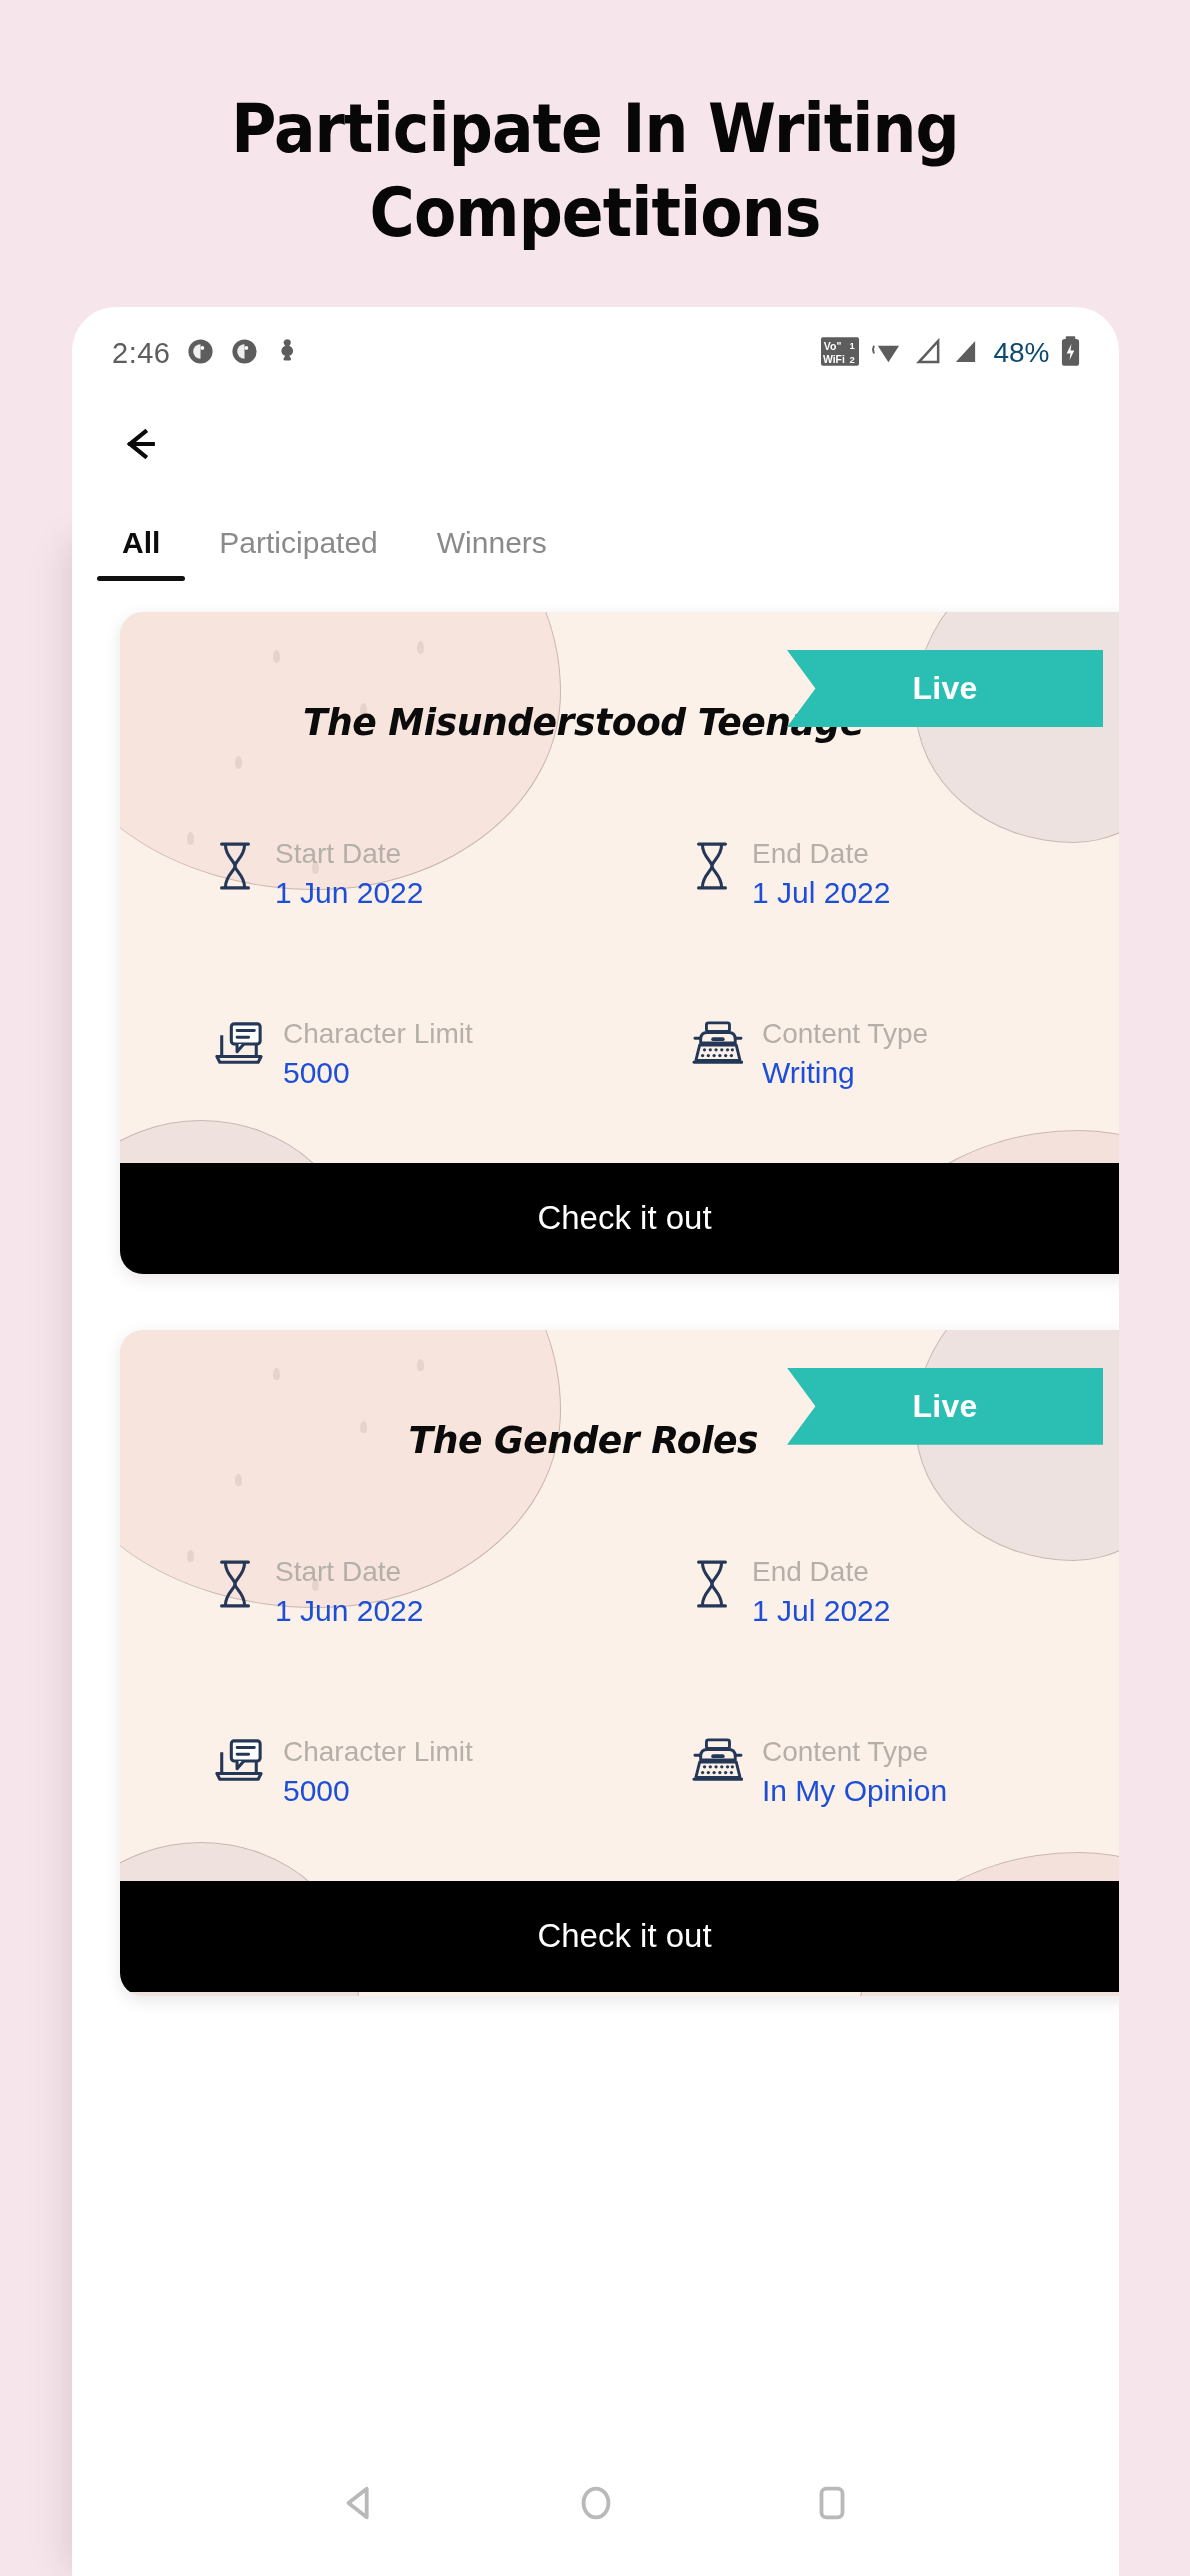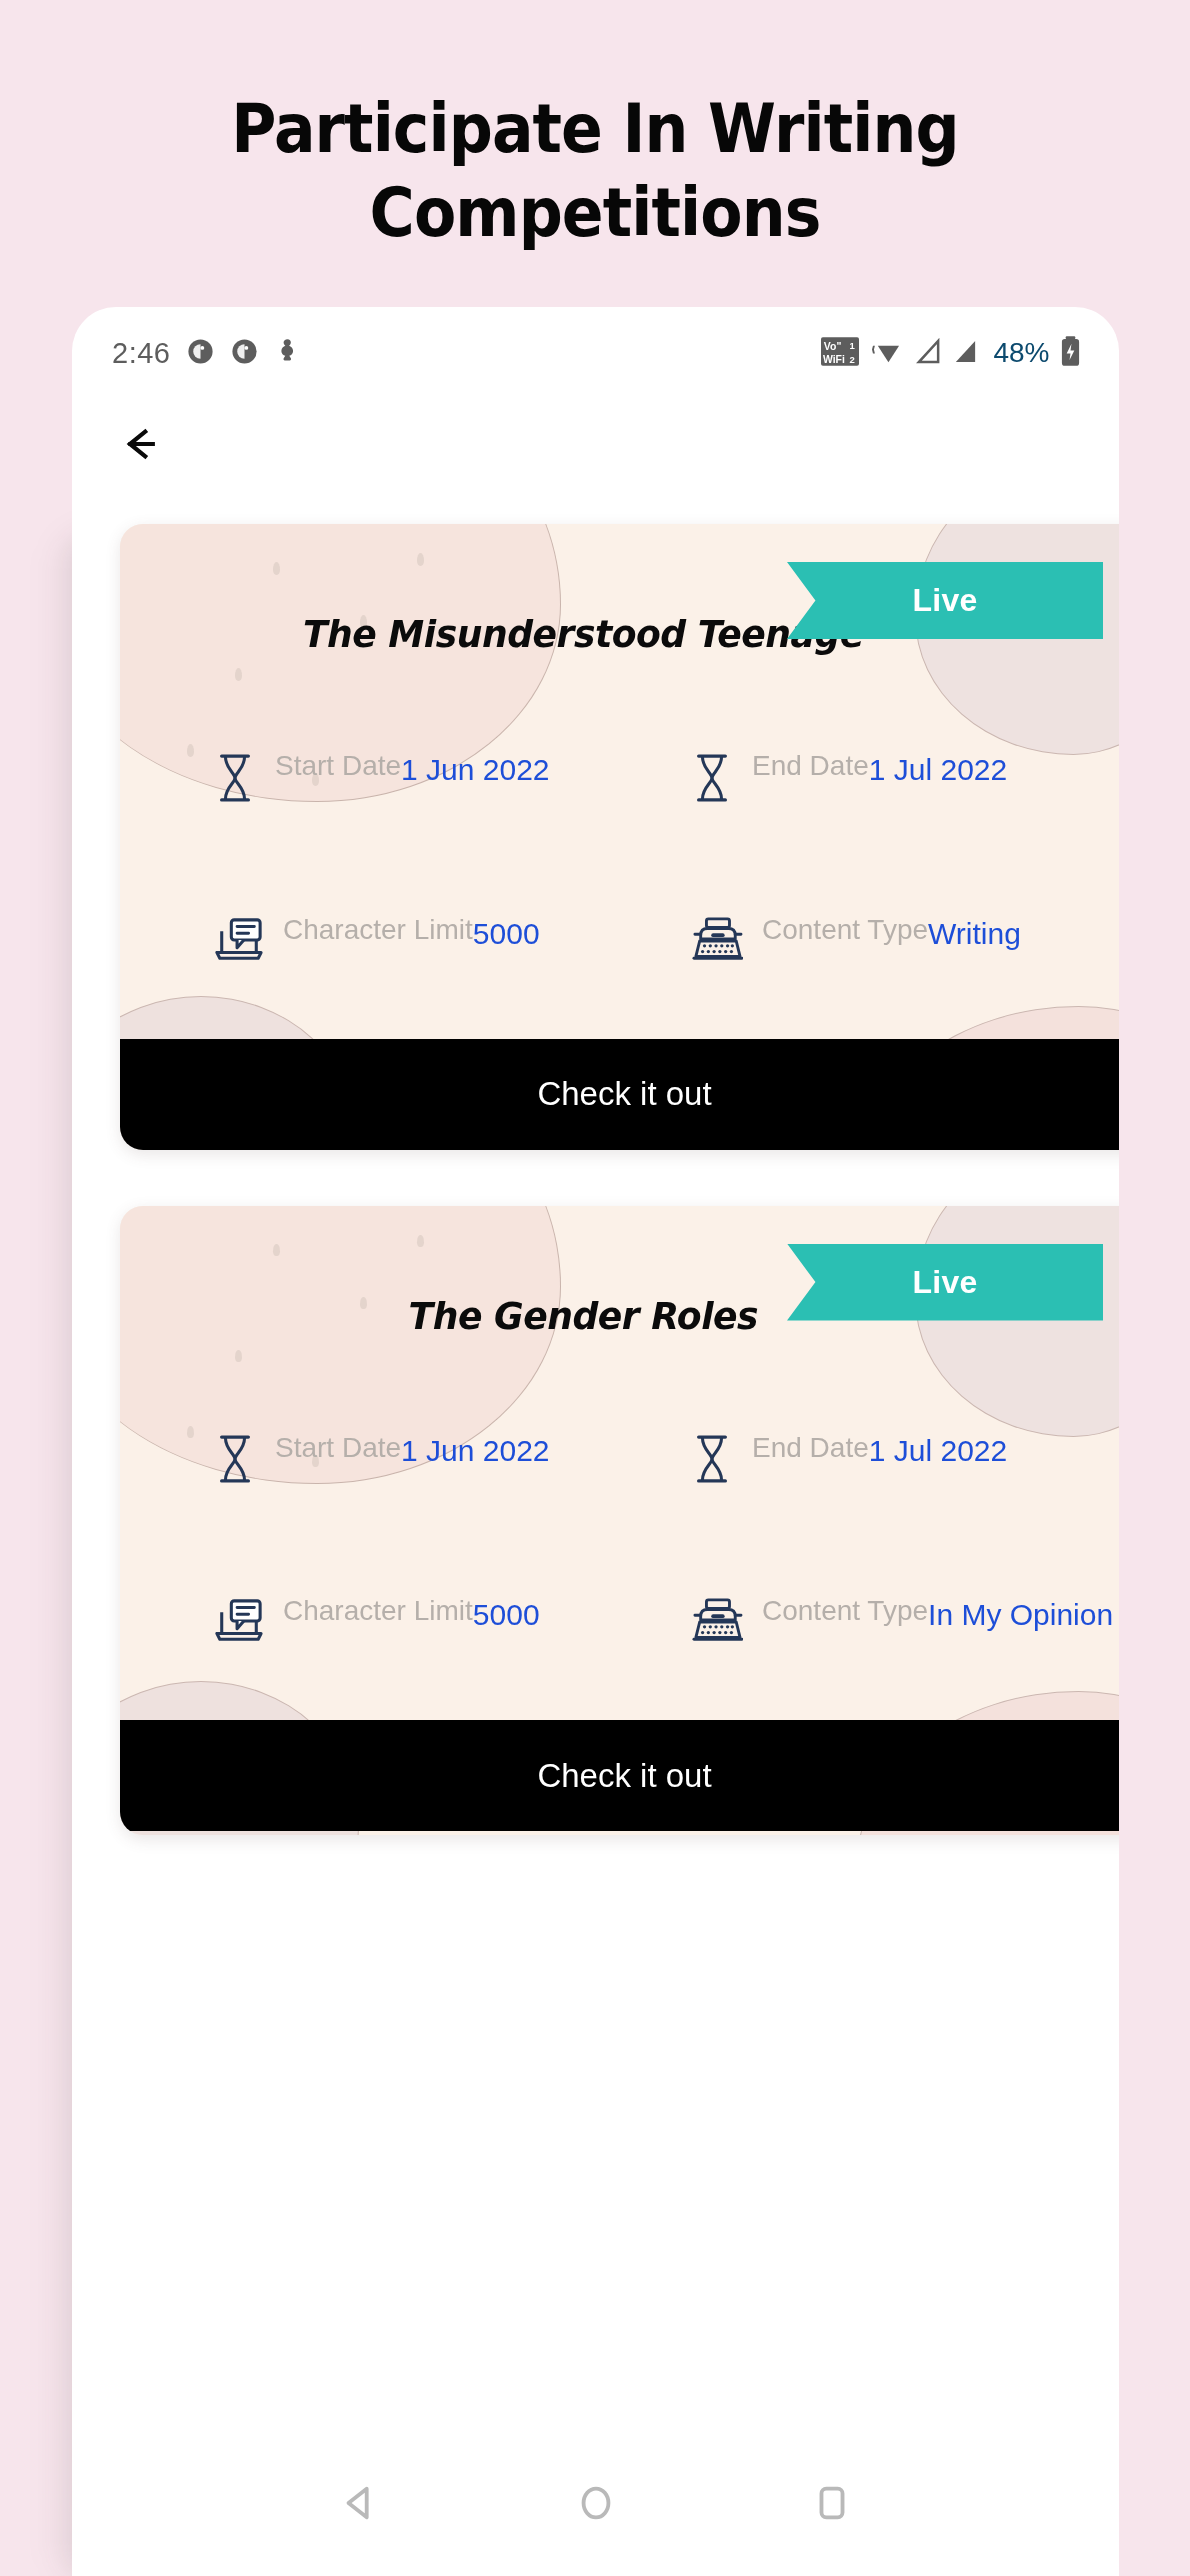--- a/index.html
+++ b/index.html
@@ -188,21 +188,21 @@
 
   .info-grid {
     display:grid;
     grid-template-columns:1fr 1fr;
     padding:92px 0 0 38px;
     row-gap:104px;
   }
   .info-cell { display:flex; align-items:flex-start; gap:19px; padding-left:56px; }
   .info-cell.col2 { padding-left:25px; }
   .info-ico { flex:0 0 auto; margin-top:3.8px; }
-  .info-txt { display:flex; flex-direction:row; }
+  .info-txt { display:flex; flex-direction:column; }
   .info-label { font-size:28px; color:#b5afaa; line-height:1.25; }
   .info-value { font-size:30px; color:#1d4ed8; line-height:1.3; margin-top:1.9px; }
 
   .cta {
     margin-top:71px;
     height:111px;
     background:#000;
     color:#fff;
     display:flex; align-items:center; justify-content:center;
     font-size:33px;
@@ -309,20 +309,25 @@
     <div id="back-btn">
       <span>
         <svg width="50" height="40" viewBox="0 0 52 42">
           <path d="M22 8 L6 21 L22 34" fill="none" stroke="#0a0a0a" stroke-width="4.4" stroke-linecap="square" stroke-linejoin="miter"></path>
           <path d="M6.5 21 H30" fill="none" stroke="#0a0a0a" stroke-width="4.4" stroke-linecap="square"></path>
         </svg>
       </span>
     </div>
   </div>
 
+  <div id="tabs">
+    <div class="tab active">All</div>
+    <div class="tab">Participated</div>
+    <div class="tab">Winners</div>
+  </div>
 
   <div id="scrollarea">
     <div id="cardlist">
 
       <div class="card-wrap">
         <div class="card-stack"></div>
         <div class="ribbon">Live</div>
         <div class="card">
           <div class="blob blob-tl"></div>
           <div class="blob blob-tr"></div>

